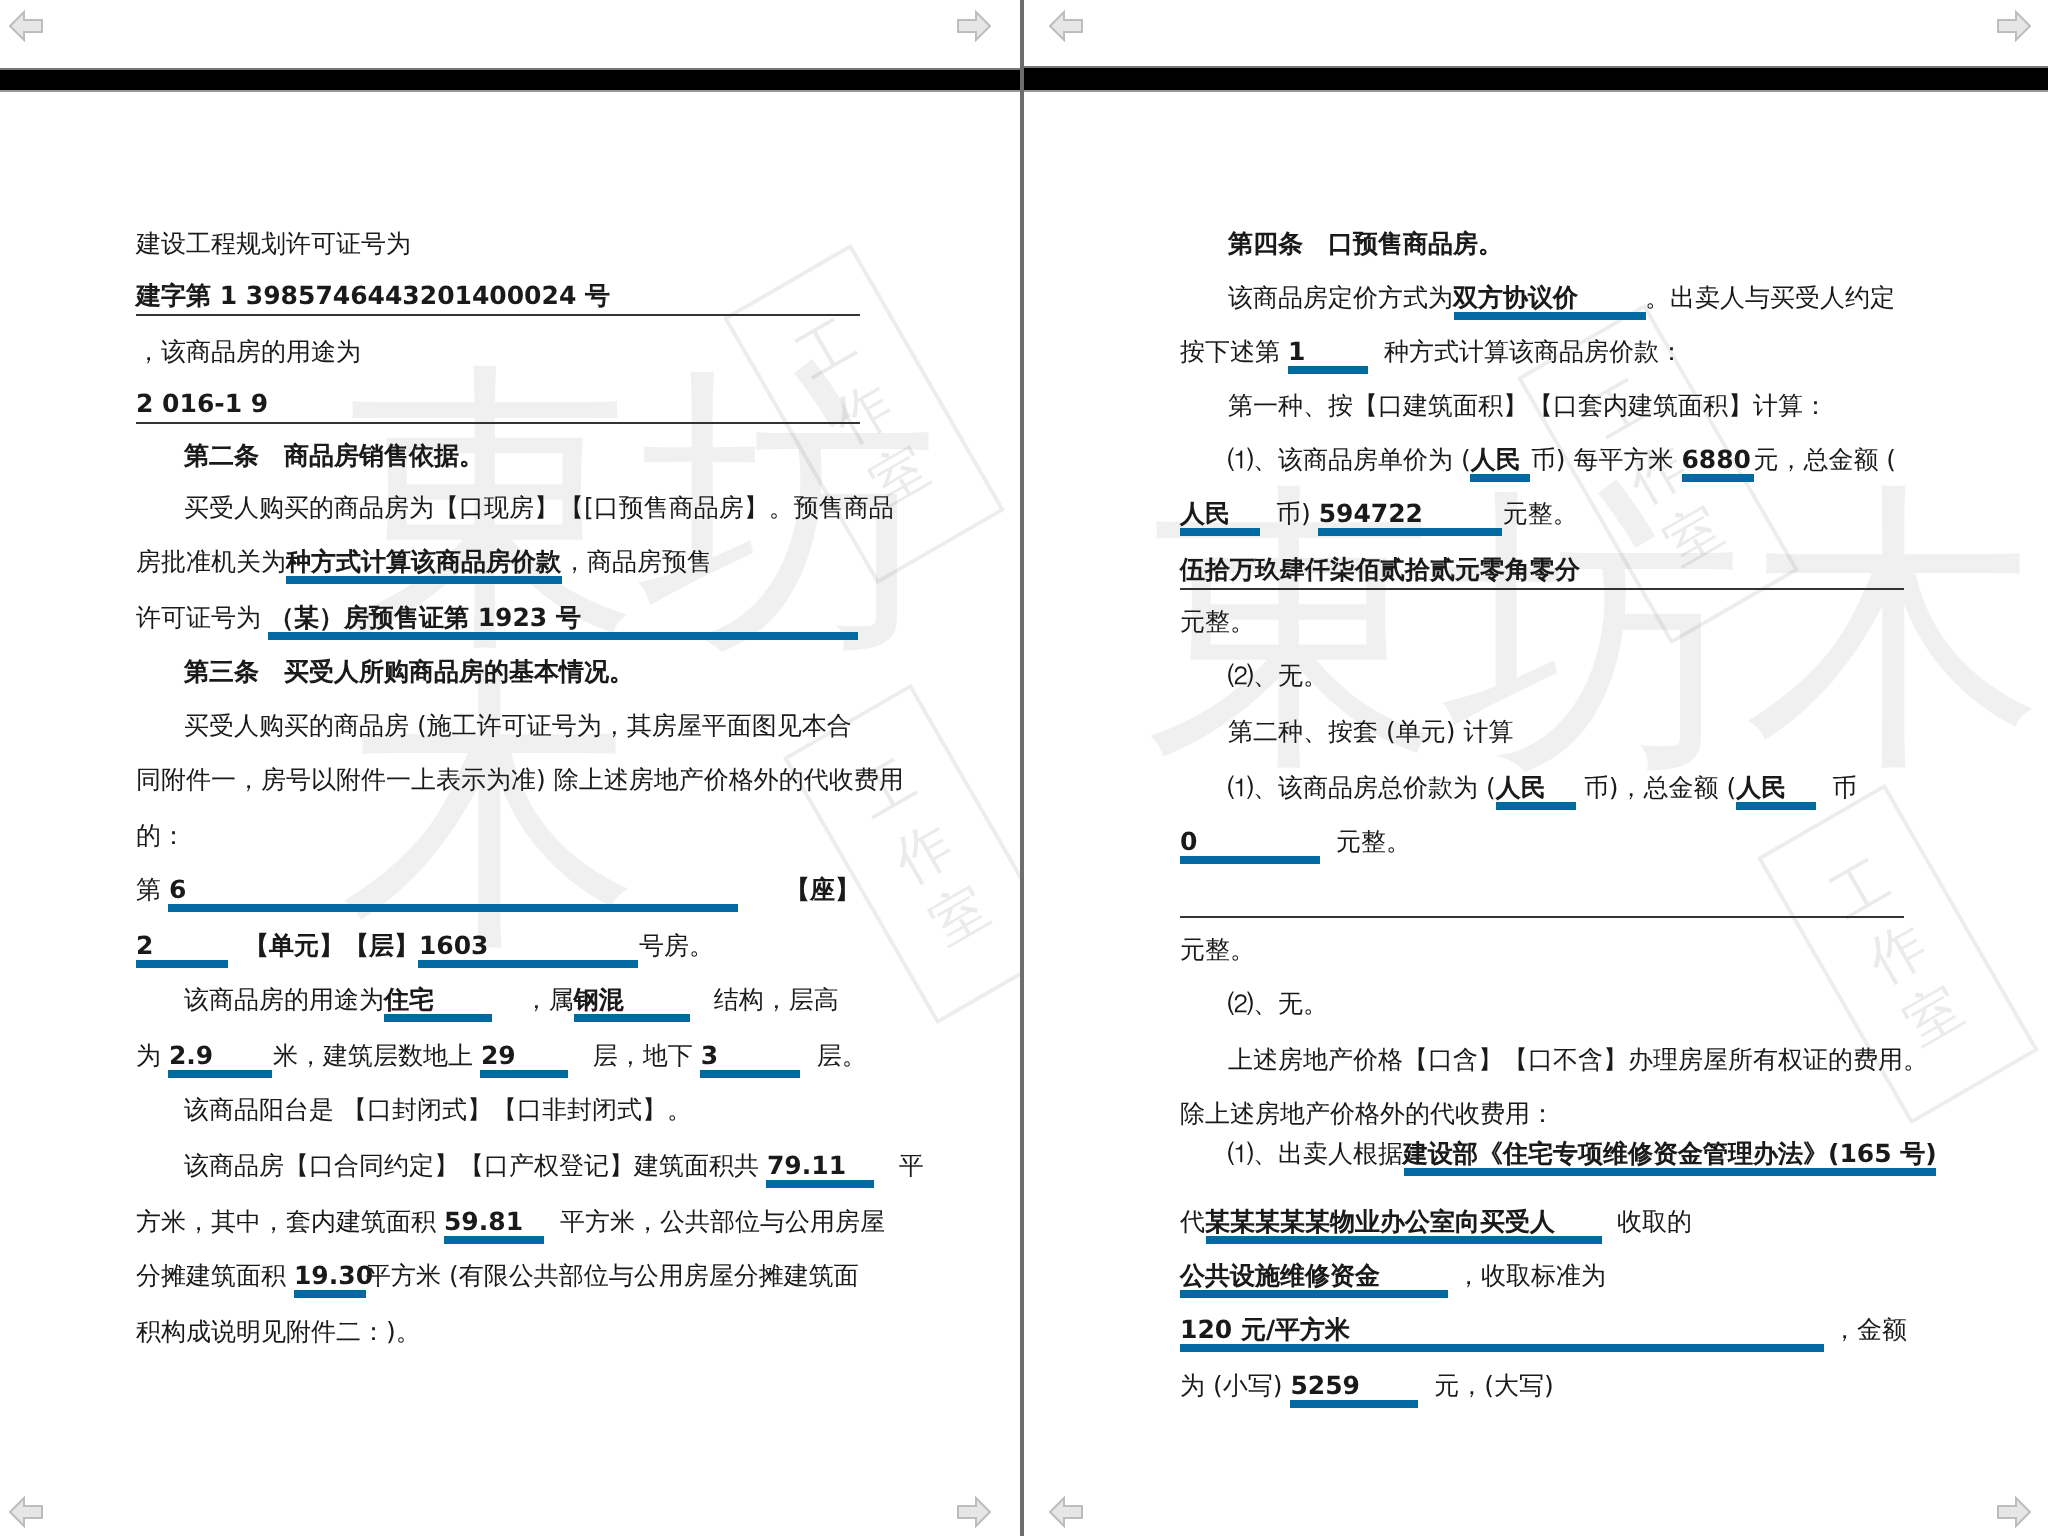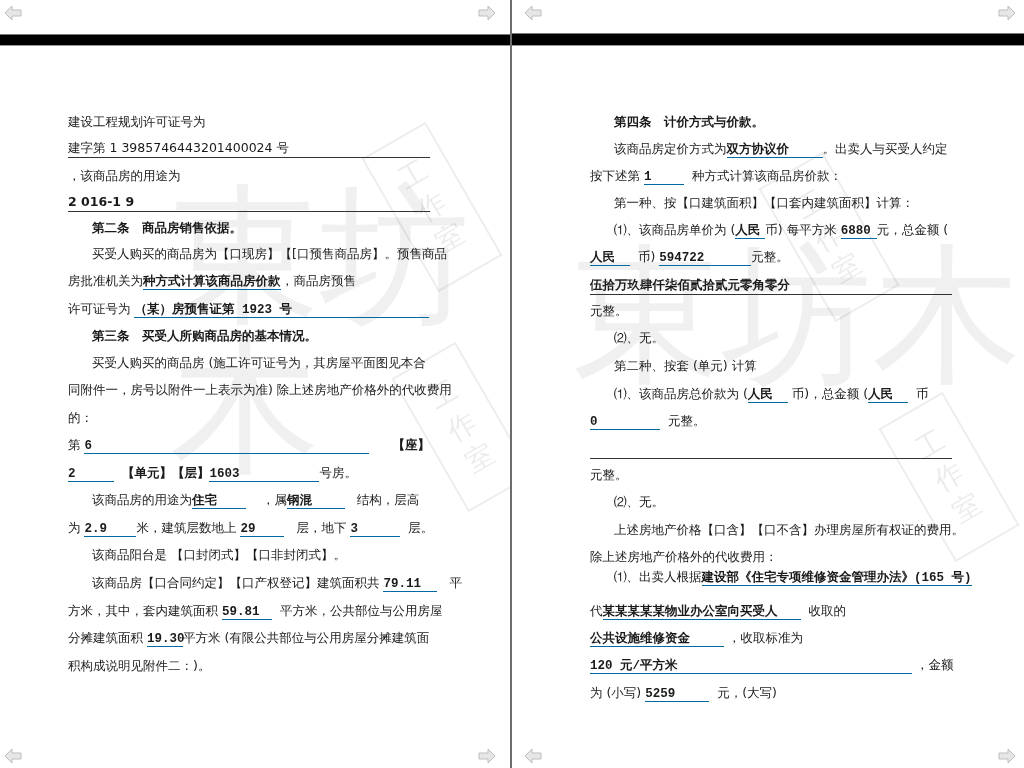--- a/index.html
+++ b/index.html
@@ -45,24 +45,24 @@
     display:flex; flex-direction:column; align-items:center; justify-content:center;
     line-height:1.3; pointer-events:none;
   }
 
   .doc { position:absolute; font-size:12.5px; }
   .page-left .doc { left:68px; width:362px; }
   .page-right .doc { left:78px; width:362px; }
   .line { position:absolute; left:0; white-space:nowrap; height:18px; line-height:18px; }
   .indent { padding-left:24px; }
   .b { font-weight:bold; }
-  .u { text-decoration:underline; font-weight:normal; }
+  .u { text-decoration:underline; font-weight:bold; }
   .fill {
-    display:inline-block; border-bottom:1px solid #0369a1; height:14px; vertical-align:baseline;
-    font-weight:bold; line-height:14px;font-family:Liberation Mono, monospace;
+    display:inline-block; border-bottom:4px solid #0369a1; height:14px; vertical-align:baseline;
+    font-weight:bold; line-height:14px;
   }
   .full { display:block; border-bottom:1px solid #333; }
 </style>
 </head>
 <body>
 
 <div class="page page-left">
   <div class="nav-arrow a-tl">
     <svg width="18" height="16" viewBox="0 0 18 16">
         <path d="M1 8 L8 1 L8 5 L17 5 L17 11 L8 11 L8 15 Z" fill="#e6e6e6" stroke="#bdbdbd"></path>
@@ -162,21 +162,21 @@
       <span>作</span>
       <span>室</span>
   </div>
   <div class="wm-stamp" style="left:400px;top:400px;">
     <span>工</span>
       <span>作</span>
       <span>室</span>
   </div>
 
   <div class="doc">
-    <div class="line indent b" style="top:113px">第四条　计价方式与价款。</div>
+    <div class="line indent b" style="top:113px">第四条　口预售商品房。</div>
     <div class="line indent" style="top:140px">
       <span>该商品房定价方式为</span><span class="fill" style="width:96px">双方协议价</span><span>。出卖人与买受人约定</span>
     </div>
     <div class="line" style="top:167px">
       <span>按下述第 </span><span class="fill" style="width:40px">1</span>&nbsp;&nbsp;<span>种方式计算该商品房价款：</span>
     </div>
     <div class="line indent" style="top:194px">第一种、按【口建筑面积】【口套内建筑面积】计算：</div>
     <div class="line indent" style="top:221px">
       <span>⑴、该商品房单价为 (</span><span class="fill" style="width:30px">人民</span><span>币) 每平方米 </span><span class="fill" style="width:36px">6880</span><span>元，总金额 (</span>
     </div>

